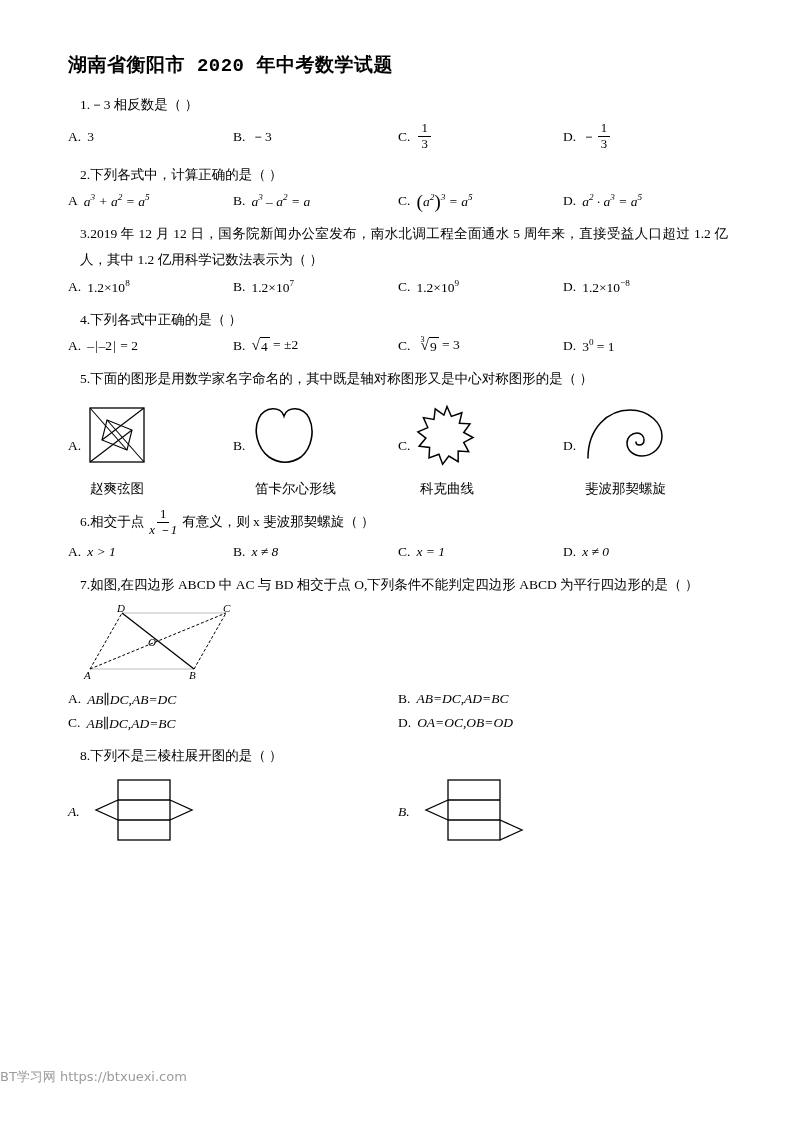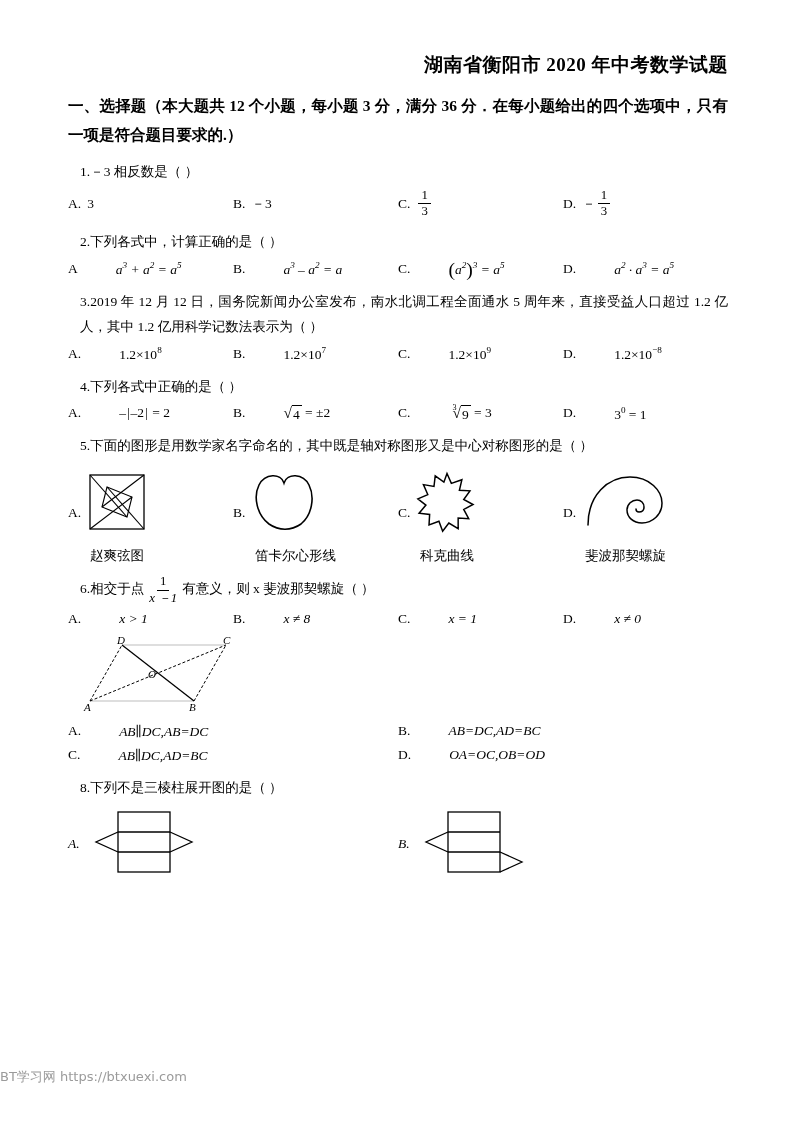--- a/index.html
+++ b/index.html
@@ -22,26 +22,26 @@
     height: 1122px;
     padding: 0;
   }
   .content {
     position: absolute;
     left: 68px;
     top: 52px;
     width: 660px;
   }
   .doc-title {
-    text-align: right;
+    text-align: left;
     font-size: 19px;
     font-weight: bold;
     letter-spacing: 0.5px;
     margin: 0 0 14px 0;
-    font-family: Liberation Serif, serif;
+    font-family: Liberation Mono, monospace;
   }
   .section-intro {
     font-size: 15.5px;
     font-weight: bold;
     line-height: 1.85;
     margin: 0 0 6px 0;
     text-align: justify;
   }
   .q-stem {
     font-size: 13.5px;
@@ -173,31 +173,30 @@
   .footer {
     position: absolute;
     left: 0;
     top: 1068px;
     width: 793px;
     text-align: left;
     font-size: 13px;
     color: #9b9b9b;
     font-family: "DejaVu Sans", "Liberation Sans", sans-serif;
   }
-  .nowrap { white-space: nowrap; margin-left: 32px; }
+  .nowrap { white-space: nowrap; }
 </style>
 </head>
 <body>
 
 <div class="page">
   <div class="content">
 
     <div class="doc-title">湖南省衡阳市 2020 年中考数学试题</div>
 
-    <div class="section-intro">一、选择题（本大题共 12 个小题，每小题 3 分，满分 36 分．在每小题给出的四个选项中，只有一项是符合题目要求的.）</div>
 
     <div class="q-stem">
       <span>1.</span><span>－3 相反数是（       ）</span>
     </div>
     <div class="opts">
       <div class="opt">
         <span class="opt-letter">A.</span>
         <span class="math mathup">3</span>
       </div>
       <div class="opt">
@@ -372,20 +371,23 @@
       <div class="opt">
         <span class="opt-letter">C.</span>
         <span class="math nowrap">x = 1</span>
       </div>
       <div class="opt">
         <span class="opt-letter">D.</span>
         <span class="math nowrap">x ≠ 0</span>
       </div>
     </div>
 
+    <div class="q-stem">
+      <span>7.</span><span>如图,在四边形 ABCD 中 AC 与 BD 相交于点 O,下列条件不能判定四边形 ABCD 为平行四边形的是（   ）</span>
+    </div>
     <div class="diagram-wrap">
       <span>
         <svg width="160" height="78" viewBox="0 0 160 78">
 
           <line x1="14" y1="66" x2="118" y2="66" stroke="#bdbdbd" stroke-width="1.2"></line>
           <line x1="46" y1="10" x2="150" y2="10" stroke="#bdbdbd" stroke-width="1.2"></line>
           <line x1="14" y1="66" x2="46" y2="10" stroke="#000" stroke-width="1" stroke-dasharray="3,2"></line>
           <line x1="118" y1="66" x2="150" y2="10" stroke="#000" stroke-width="1" stroke-dasharray="3,2"></line>
 
           <line x1="14" y1="66" x2="150" y2="10" stroke="#000" stroke-width="1" stroke-dasharray="3,2"></line>

